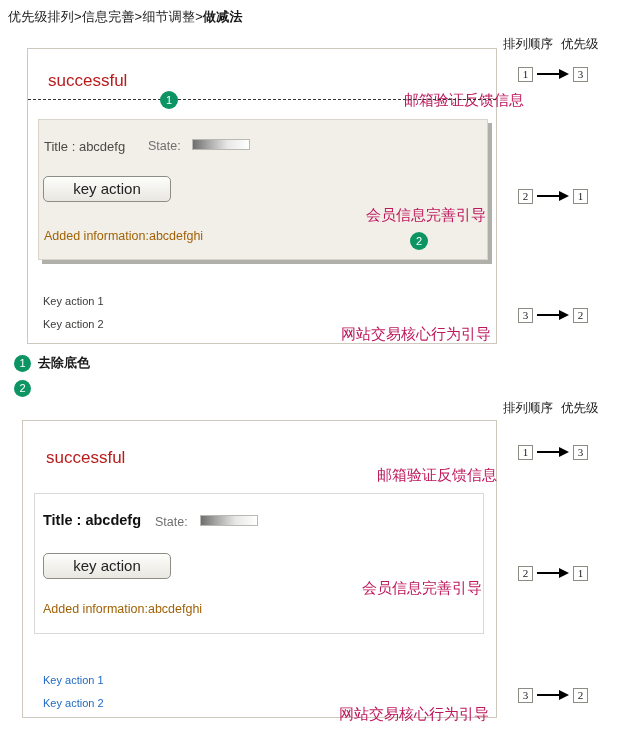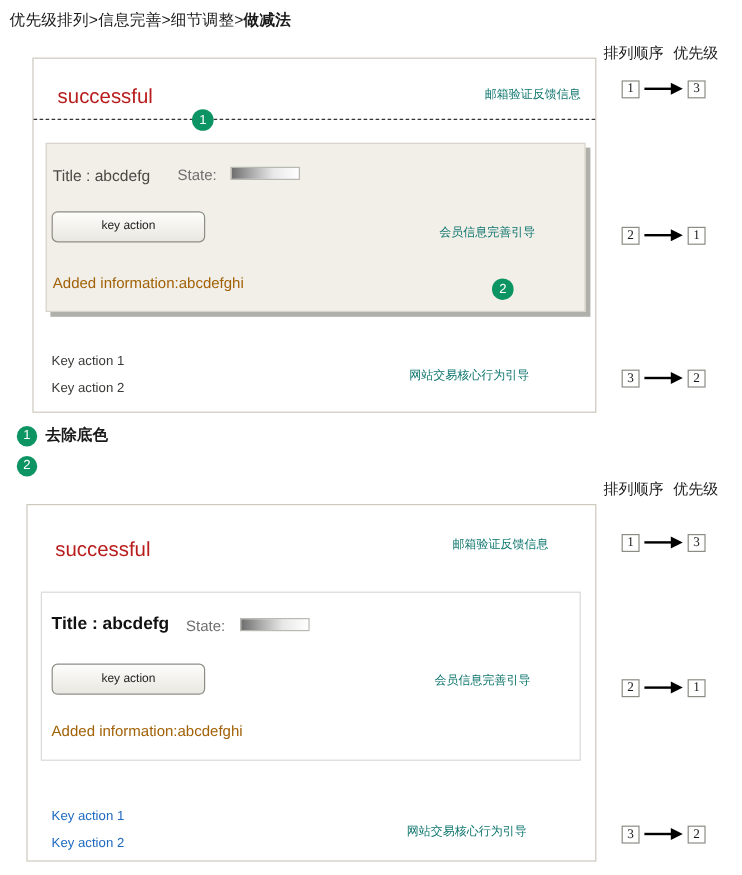--- a/index.html
+++ b/index.html
@@ -95,23 +95,24 @@
   }
 
   .status-text {
     position: absolute;
     font-size: 17px;
     color: #b91c1c;
   }
 
   .watermark {
     position: absolute;
-    font-size: 10px;
-    color: #0f766e;
-    white-space: nowrap;
+    font-size: 15px;
+    color: #be185d;
+    white-space: nowrap;
+    margin-top: 19px;
   }
 
   
   .divider {
     position: absolute;
     height: 0;
     border-top: 1px dashed #333333;
   }
 
   .badge {
@@ -170,21 +171,21 @@
 
   .key-button {
     position: absolute;
     width: 128px;
     height: 26px;
     border: 1px solid #8d8d86;
     border-radius: 5px;
     box-sizing: border-box;
     background: linear-gradient(to bottom, #fdfdfb 0%, #f2f1ec 55%, #e8e7e1 100%);
     font-family: "Liberation Sans", sans-serif;
-    font-size: 10px;
+    font-size: 15px;
     color: #222222;
     line-height: 24px;
     text-align: center;
     cursor: pointer;
   }
 
   .added-info {
     position: absolute;
     font-size: 12.5px;
     color: #a16207;

